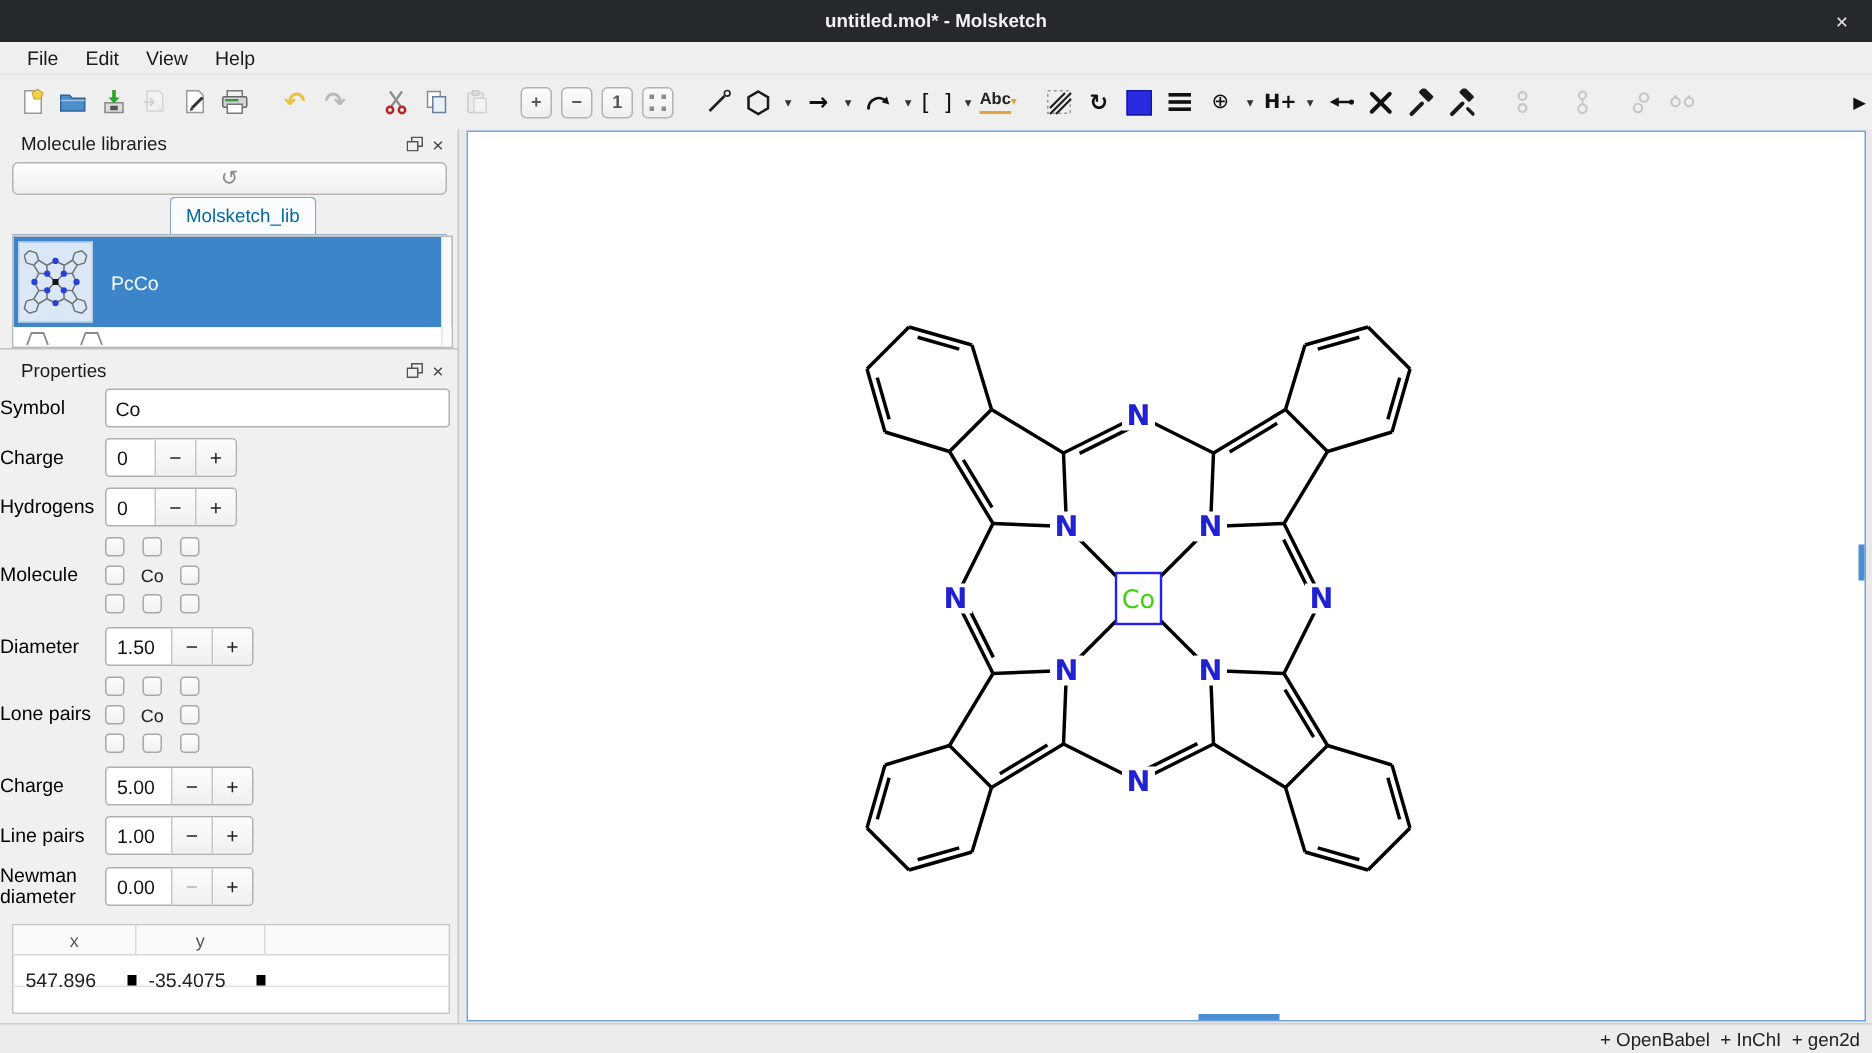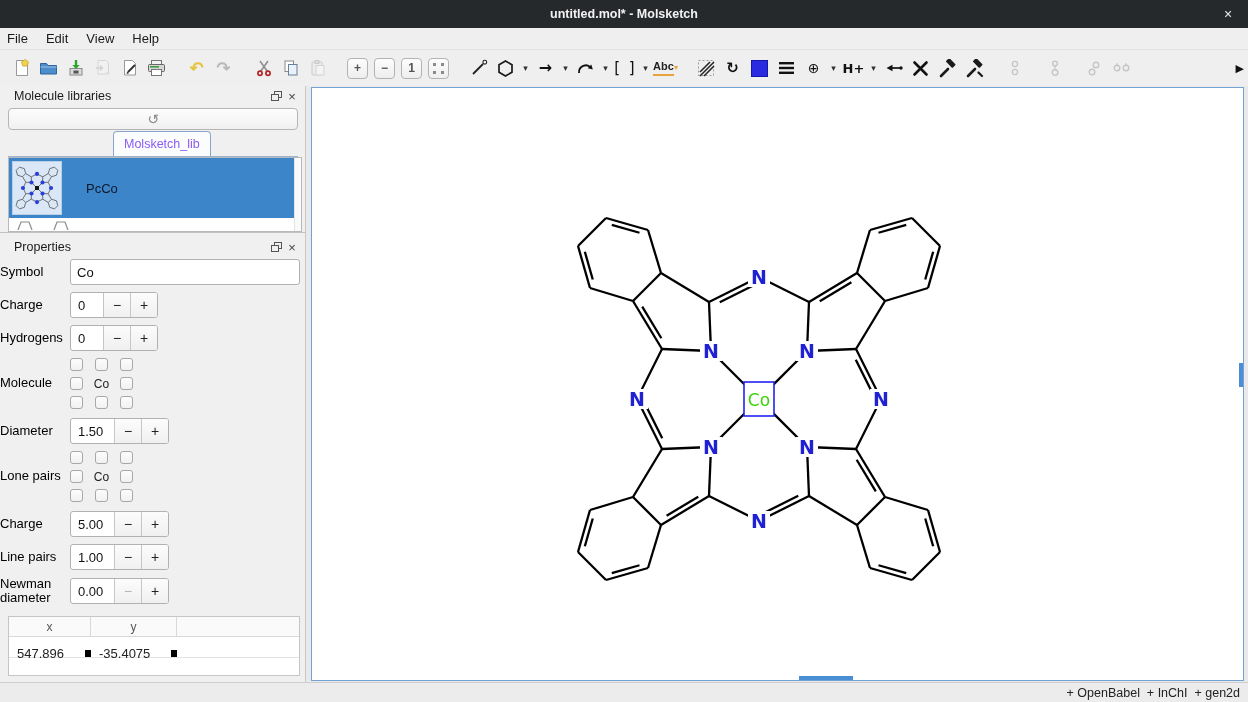--- a/index.html
+++ b/index.html
@@ -5,21 +5,21 @@
   * { margin:0; padding:0; box-sizing:border-box; }
   html,body { width:1248px; height:702px; overflow:hidden; }
   body { font-family:"Liberation Sans","DejaVu Sans",sans-serif; background:#e9e9e9; position:relative; font-size:13px; color:#1a1a1a; }
 
   
   .titlebar { position:absolute; left:0; top:0; width:1248px; height:28px; background:#26292c; display:flex; align-items:center; justify-content:center;text-align:center; }
   .titlebar .title { color:#f2f2f2; font-size:12.5px; font-weight:bold; }
   .titlebar .close { position:absolute; right:8px; top:0; width:24px; height:28px; color:#e8e8e8; font-size:14px; display:flex; align-items:center; justify-content:center; cursor:default; }
 
   
-  .menubar { position:absolute; left:0; top:28px; width:1248px; height:22px; background:#efefef; display:flex; align-items:center; padding-left:5px; gap:14px; border-bottom:1px solid #e2e2e2; }
+  .menubar { position:absolute; left:0; top:28px; width:1248px; height:22px; background:#efefef; display:flex; align-items:center; padding-left:16px; gap:14px; border-bottom:1px solid #e2e2e2; }
   .menubar .mi { font-size:13px; color:#1a1a1a; padding:0 2px; }
 
   
   .toolbar { position:absolute; left:0; top:50px; width:1248px; height:36px; background:#efefef; display:flex; align-items:center; padding:0 4px 0 8px; }
   .tbtn { width:27px; height:27px; display:flex; align-items:center; justify-content:center; flex:0 0 auto; }
   .tbtn svg { display:block; }
   .tglyph { font-size:16px; line-height:1; color:#111; font-family:"DejaVu Sans",sans-serif; }
   .tb-combo { display:flex; align-items:center; flex:0 0 auto; }
   .tb-dd { width:13px; height:27px; display:flex; align-items:center; justify-content:center; font-size:9px; color:#333; }
   .gsep { width:13px; flex:0 0 auto; }
@@ -37,25 +37,25 @@
 
   
   .dock { position:absolute; left:0; top:0; width:306px; height:596px; background:#f0f0f0; border-right:1px solid #c9c9c9; }
   .panelhdr { height:20px; display:flex; align-items:center; padding:0 6px 0 14px; font-size:12.5px; color:#1a1a1a; }
   .panelhdr .sp { flex:1; }
   .panelhdr .hico { width:16px; height:14px; display:flex; align-items:center; justify-content:center; color:#444; font-size:13px; }
 
   .libpanel { position:absolute; left:0; top:0; width:306px; height:147px; border-bottom:1px solid #c2c2c2; }
   .refreshbtn { position:absolute; left:8px; top:22px; width:290px; height:22px; border:1px solid #b5b5b5; border-radius:4px; background:linear-gradient(#fdfdfd,#f0f0f0); display:flex; align-items:center; justify-content:center; color:#8a8a8a; font-size:14px; font-family:"DejaVu Sans",sans-serif; }
   .tabstrip { position:absolute; left:8px; top:46px; width:290px; height:25px; border-bottom:1px solid #9db3cd; }
-  .tab { position:absolute; left:105px; bottom:0px; height:25px; padding:0 10px; background:#fbfcfe; border:1px solid #8aa5c8; border-bottom:none; border-radius:4px 4px 0 0; display:flex; align-items:center; font-size:12.5px; color:#8b5cf6; }
+  .tab { position:absolute; left:105px; bottom:0px; height:25px; padding:0 10px; background:#fbfcfe; border:1px solid #8aa5c8; border-bottom:none; border-radius:4px 4px 0 0; display:flex; align-items:center; font-size:12.5px; color:#0369a1; }
   .liblist { position:absolute; left:8px; top:71px; width:294px; height:75px; background:#ffffff; border:1px solid #b9b9b9; overflow:hidden; }
   .librow { height:60px; display:flex; align-items:center; padding:3px; background:#3c85c8; }
   .librow .thumb { width:50px; height:54px; background:#d9e7f7; border:1px solid #b9cfe8; flex:0 0 auto; }
-  .librow .lbl { color:#0f172a; font-size:13px; margin-left:24px; }
+  .librow .lbl { color:#ffffff; font-size:13px; margin-left:12px; }
   .librow2 { height:13px; background:#fff; padding-left:3px; }
   .libscroll { position:absolute; right:0; top:0; width:7px; height:100%; background:#fafafa; border-left:1px solid #e4e4e4; }
 
   
   .proppanel { position:absolute; left:0; top:151px; width:306px; height:445px; }
   .proprows { position:absolute; left:0; top:22px; width:306px; }
   .prow { display:flex; align-items:center; margin:0 0 7px 0; }
   .plabel { width:64px; text-align:left; margin-right:6px; font-size:13px; color:#000000; line-height:1.1; }
   .tinput { width:230px; height:26px; border:1px solid #b1b1b1; border-radius:3px; background:#fff; font-size:13px; padding:0 6px; font-family:inherit; color:#111; }
   .spin { display:flex; height:26px; border:1px solid #b1b1b1; border-radius:3px; background:#fff; overflow:hidden; }

